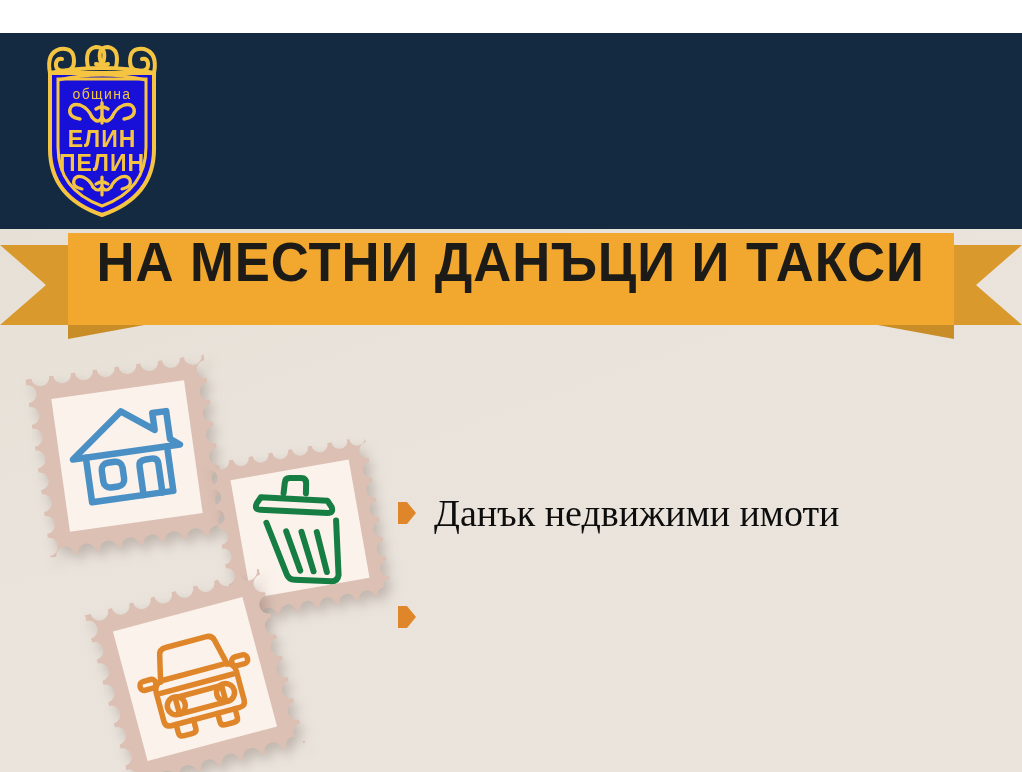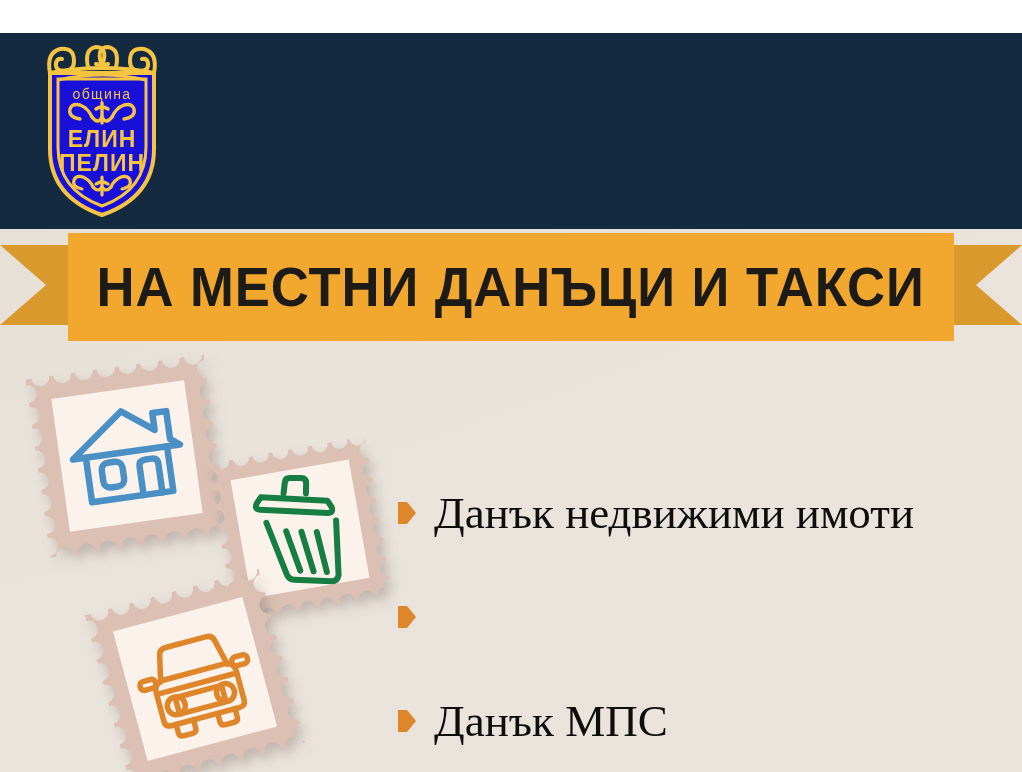--- a/index.html
+++ b/index.html
@@ -99,24 +99,23 @@
   .ribbon-fold.right {
     right: 68px;
     width: 120px;
     clip-path: polygon(0 0, 120px 0, 120px 22px);
   }
   .ribbon-main {
     position: absolute;
     left: 68px;
     top: 4px;
     width: 886px;
-    height: 108px;
+    height: 92px;
     background: #f2a72e;
     display: flex;
-    align-items: center;
     justify-content: center;
   }
   .ribbon-text {
     color: #1c1b17;
     font-family: "Liberation Sans", sans-serif;
     font-weight: bold;
     font-size: 56px;
     line-height: 58px;
     letter-spacing: 1px;
     transform: scaleX(0.94);
@@ -157,21 +156,21 @@
     flex: 0 0 auto;
     width: 18px;
     height: 22px;
     margin-right: 18px;
     background: #e0862a;
     clip-path: polygon(0 0, 9px 0, 18px 11px, 9px 22px, 0 22px);
   }
   .bullet-label {
     color: #0d0d0d;
     font-family: "Liberation Serif", serif;
-    font-size: 45px;
+    font-size: 38px;
     line-height: 50px;
     white-space: nowrap;
   }
 </style>
 </head>
 <body>
 
 <div class="poster">
 
   <div class="header"></div>
@@ -395,19 +394,15 @@
   </div>
 
   <div class="bullets">
     <div class="bullet-row">
       <span class="bullet-marker"></span>
       <span class="bullet-label">Данък недвижими имоти</span>
     </div>
     <div class="bullet-row">
       <span class="bullet-marker"></span>
     </div>
-    <div class="bullet-row">
-      <span class="bullet-marker"></span>
-      <span class="bullet-label">Данък МПС</span>
-    </div>
   </div>
 
 </div>
 
 </body></html>

